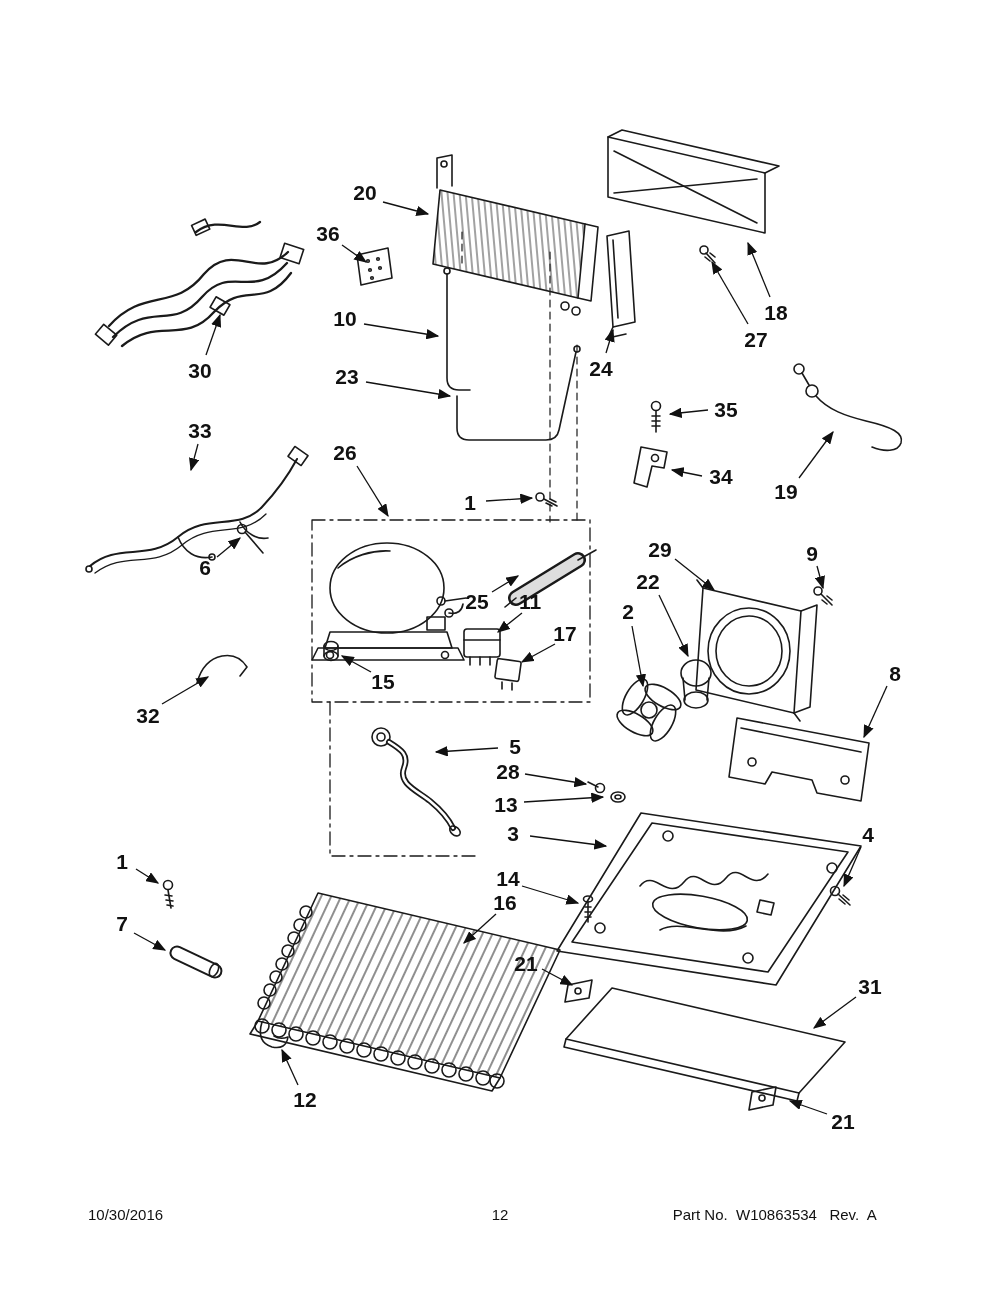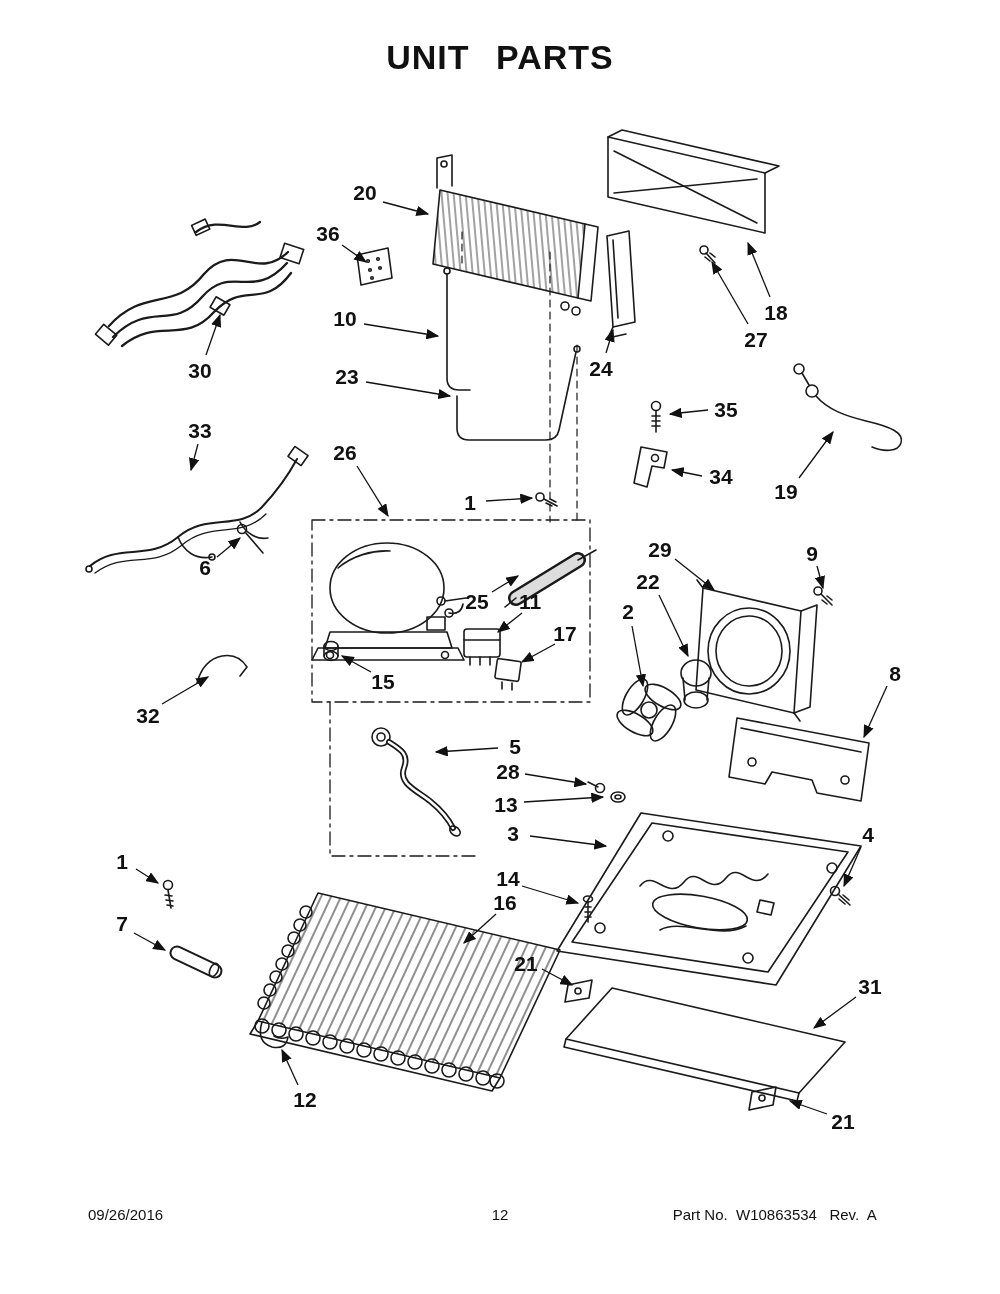--- a/index.html
+++ b/index.html
@@ -55,21 +55,20 @@
   }
   .footer .f-left  { flex: 1; text-align: left; }
   .footer .f-mid   { flex: 1; text-align: center; }
   .footer .f-right { flex: 1; text-align: center; }
 </style>
 </head>
 <body>
 
 <div class="page">
 
-  <h1 class="title">UNIT PARTS</h1>
 
   <svg class="diagram" width="1000" height="1294" viewBox="0 0 1000 1294" xmlns="http://www.w3.org/2000/svg">
     <defs>
       <marker id="arrowhead" markerWidth="10" markerHeight="8" refX="9" refY="4" orient="auto">
         <path d="M0,0 L10,4 L0,8 Z" fill="#111111"></path>
       </marker>
       <pattern id="fins" width="6" height="6" patternUnits="userSpaceOnUse" patternTransform="rotate(-5)">
         <line x1="3" y1="0" x2="3" y2="6" stroke="#444444" stroke-width="1"></line>
       </pattern>
       <pattern id="coilhatch" width="9" height="9" patternUnits="userSpaceOnUse" patternTransform="rotate(25)">
@@ -442,18 +441,18 @@
         <line x1="298" y1="1085" x2="282" y2="1050" class="leader" marker-end="url(#arrowhead)"></line>
         <text x="305" y="1099" class="callout">12</text>
         <line x1="134" y1="933" x2="165" y2="950" class="leader" marker-end="url(#arrowhead)"></line>
         <text x="122" y="923" class="callout">7</text>
         <line x1="136" y1="869" x2="158" y2="883" class="leader" marker-end="url(#arrowhead)"></line>
         <text x="122" y="861" class="callout">1</text>
       </g>
   </svg>
 
   <div class="footer">
-    <span class="f-left">09/26/2016</span>
+    <span class="f-left">10/30/2016</span>
     <span class="f-mid">12</span>
     <span class="f-right">Part No.  W10863534   Rev.  A</span>
   </div>
 
 </div>
 
 </body></html>

